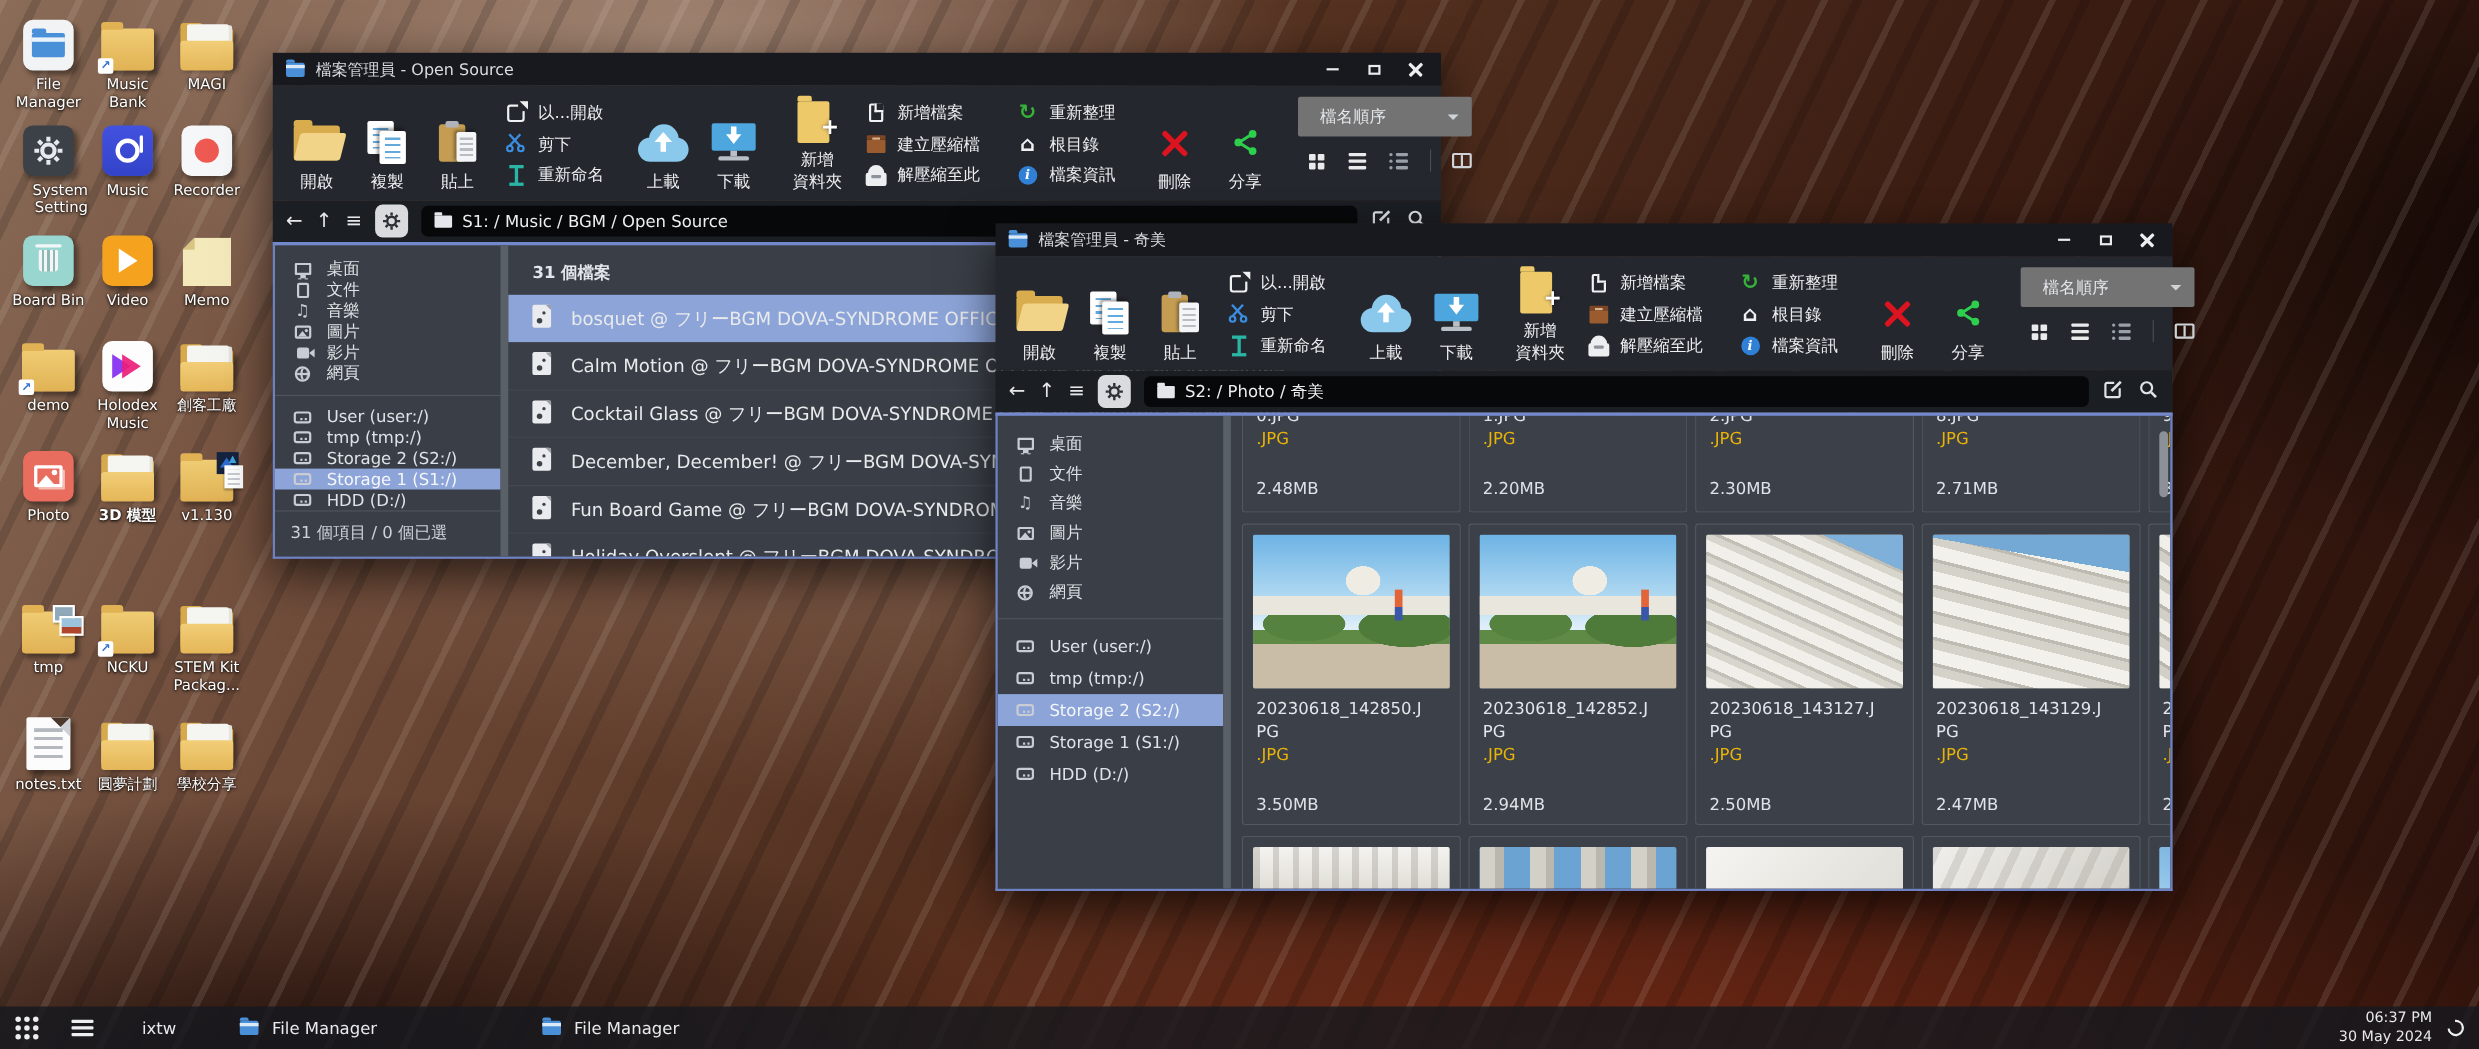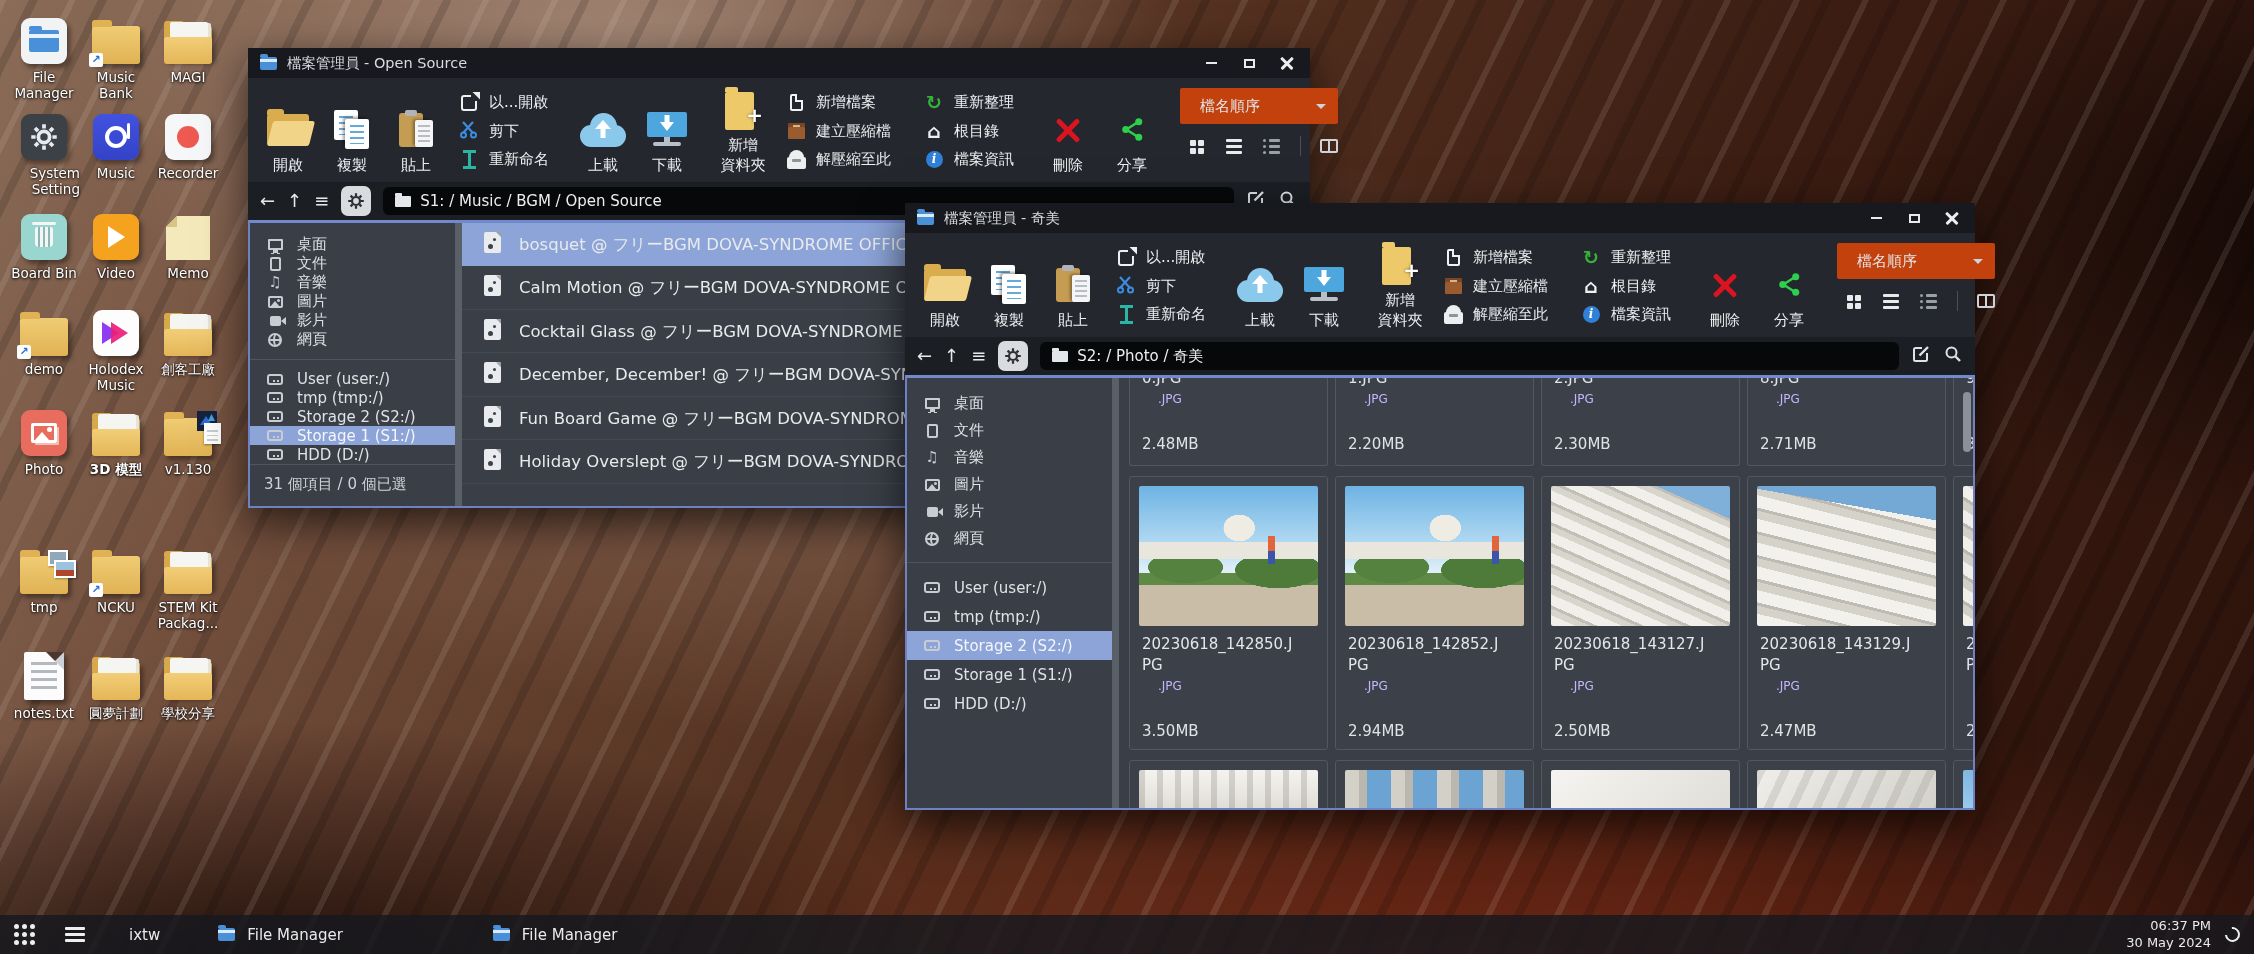--- a/index.html
+++ b/index.html
@@ -85,21 +85,21 @@
   .toolbar { height:104px; background:#24272d; display:flex; align-items:stretch; padding:8px 12px 6px; gap:8px; flex:none; }
   .tbtn { display:flex; flex-direction:column; align-items:center; justify-content:flex-end; gap:5px; padding:2px 6px; min-width:56px; }
   .tbtn .tlabel { font-size:15px; color:#eceef0; line-height:1.15; text-align:center; white-space:nowrap; }
   .tbig { height:44px; display:flex; align-items:center; justify-content:center; }
   .tstack { display:flex; flex-direction:column; justify-content:space-between; padding:3px 2px; }
   .trow { display:flex; align-items:center; gap:9px; height:27px; padding:0 4px; }
   .trow .tlabel { font-size:15px; color:#eceef0; white-space:nowrap; }
   .trow .tic { width:22px; display:flex; justify-content:center; flex:none; }
   .tsep { width:1px; background:#3c4047; margin:4px 2px; }
   .tright { margin-left:auto; display:flex; flex-direction:column; align-items:flex-start; padding-top:2px; }
-  .sortbox { width:158px; height:36px; background:#c2410c; border-radius:2px; display:flex; align-items:center; padding:0 12px 0 20px; gap:8px; }
+  .sortbox { width:158px; height:36px; background:#737373; border-radius:2px; display:flex; align-items:center; padding:0 12px 0 20px; gap:8px; }
   .sortbox .tlabel { font-size:15px; color:#e3e6ea; flex:1; }
   .caret { width:0; height:0; border:5px solid transparent; border-top-color:#cfd3d8; margin-top:5px; }
   .views { display:flex; align-items:center; margin-top:12px; gap:18px; padding-left:6px; }
   .vwrap { display:flex; align-items:center; justify-content:center; width:20px; height:18px; }
   .v-grid { width:6px; height:6px; background:#e8eaec; border-radius:1px; box-shadow:8px 0 #e8eaec, 0 8px #e8eaec, 8px 8px #e8eaec; margin:-7px 0 0 -7px; }
   .v-list { width:16px; height:3px; background:#e8eaec; border-radius:1px; box-shadow:0 6px #e8eaec, 0 12px #e8eaec; margin-top:-11px; }
   .v-detail { width:11px; height:3px; background:#9aa0a8; border-radius:1px; box-shadow:0 6px #9aa0a8, 0 12px #9aa0a8; position:relative; margin:-11px 0 0 5px; }
   .v-detail::before { content:""; position:absolute; left:-6px; top:0; width:3px; height:3px; border-radius:50%; background:#9aa0a8; box-shadow:0 6px #9aa0a8, 0 12px #9aa0a8; }
   .v-pane { width:18px; height:14px; border:2px solid #cfd3d8; border-radius:2px; position:relative; }
   .v-pane::before { content:""; position:absolute; left:6px; top:0; bottom:0; width:2px; background:#cfd3d8; }
@@ -148,21 +148,21 @@
   .f-audio::before { content:""; position:absolute; top:0; right:0; width:5px; height:5px; background:#9aa0a8; clip-path:polygon(0 0,100% 100%,100% 0); }
   .f-audio::after { content:""; position:absolute; left:4px; bottom:4px; width:5px; height:5px; border-radius:50%; background:#3c424a; box-shadow:4px -7px 0 -1px #3c424a; }
 
   
   .content2 { flex:1; position:relative; overflow:hidden; padding:0 14px 0 10px; }
   .grid2 { display:grid; grid-template-columns:repeat(5,199px); gap:10px 7px; }
   .card { border:1px solid #53575e; border-radius:3px; background:rgba(255,255,255,0.012); position:relative; }
   .pcard { height:88px; overflow:hidden; border-top:none; border-radius:0 0 3px 3px; }
   .pclip { margin-top:-10px; padding:0 12px 12px; }
   .pclip .tail { font-size:15px; line-height:21px; color:#dfe2e6; }
-  .card .ext { font-size:12px; line-height:21px; color:#c4b5fd;margin-left:16px; }
+  .card .ext { font-size:15px; line-height:21px; color:#eab308; }
   .card .size { font-size:15px; line-height:21px; color:#dfe2e6; margin-top:24px; }
   .fcard { height:274px; }
   .fcard .ftext { padding:8px 12px 10px; }
   .fcard .fname { font-size:15px; line-height:21px; color:#e3e6ea; width:154px; word-break:break-all; }
   .thumb { height:140px; margin:9px 9px 0; border-radius:2px; position:relative; overflow:hidden; }
   .bcard { height:70px; overflow:hidden; }
   .bthumb { height:70px; margin:9px 9px 0; border-radius:2px; }
 
   .th-museum-garden, .th-museum-garden-2 { background:
       radial-gradient(26px 22px at 56% 30%, #efece3 0 60%, rgba(0,0,0,0) 61%),
@@ -728,20 +728,21 @@
           <div class="side-item drive-item">
             <span class="sic">
               <span class="s-drive"></span>
             </span>
             <span>HDD (D:/)</span>
           </div>
           <div class="side-status">31 個項目 / 0 個已選</div>
         </div>
       <div class="side-scroll"></div>
       <div class="content1">
+          <div class="count-label">31 個檔案</div>
           <div class="filerow sel"><span class="f-audio"></span><span>bosquet @ フリーBGM DOVA-SYNDROME OFFICIAL YouTube CHANNEL.mp3</span></div>
           <div class="filerow"><span class="f-audio"></span><span>Calm Motion @ フリーBGM DOVA-SYNDROME OFFICIAL YouTube CHANNEL.mp3</span></div>
           <div class="filerow"><span class="f-audio"></span><span>Cocktail Glass @ フリーBGM DOVA-SYNDROME OFFICIAL YouTube CHANNEL.mp3</span></div>
           <div class="filerow"><span class="f-audio"></span><span>December, December! @ フリーBGM DOVA-SYNDROME OFFICIAL YouTube CHANNEL.mp3</span></div>
           <div class="filerow"><span class="f-audio"></span><span>Fun Board Game @ フリーBGM DOVA-SYNDROME OFFICIAL YouTube CHANNEL.mp3</span></div>
           <div class="filerow"><span class="f-audio"></span><span>Holiday Overslept @ フリーBGM DOVA-SYNDROME OFFICIAL YouTube CHANNEL.mp3</span></div>
         </div>
     </div>
   </div>
 

